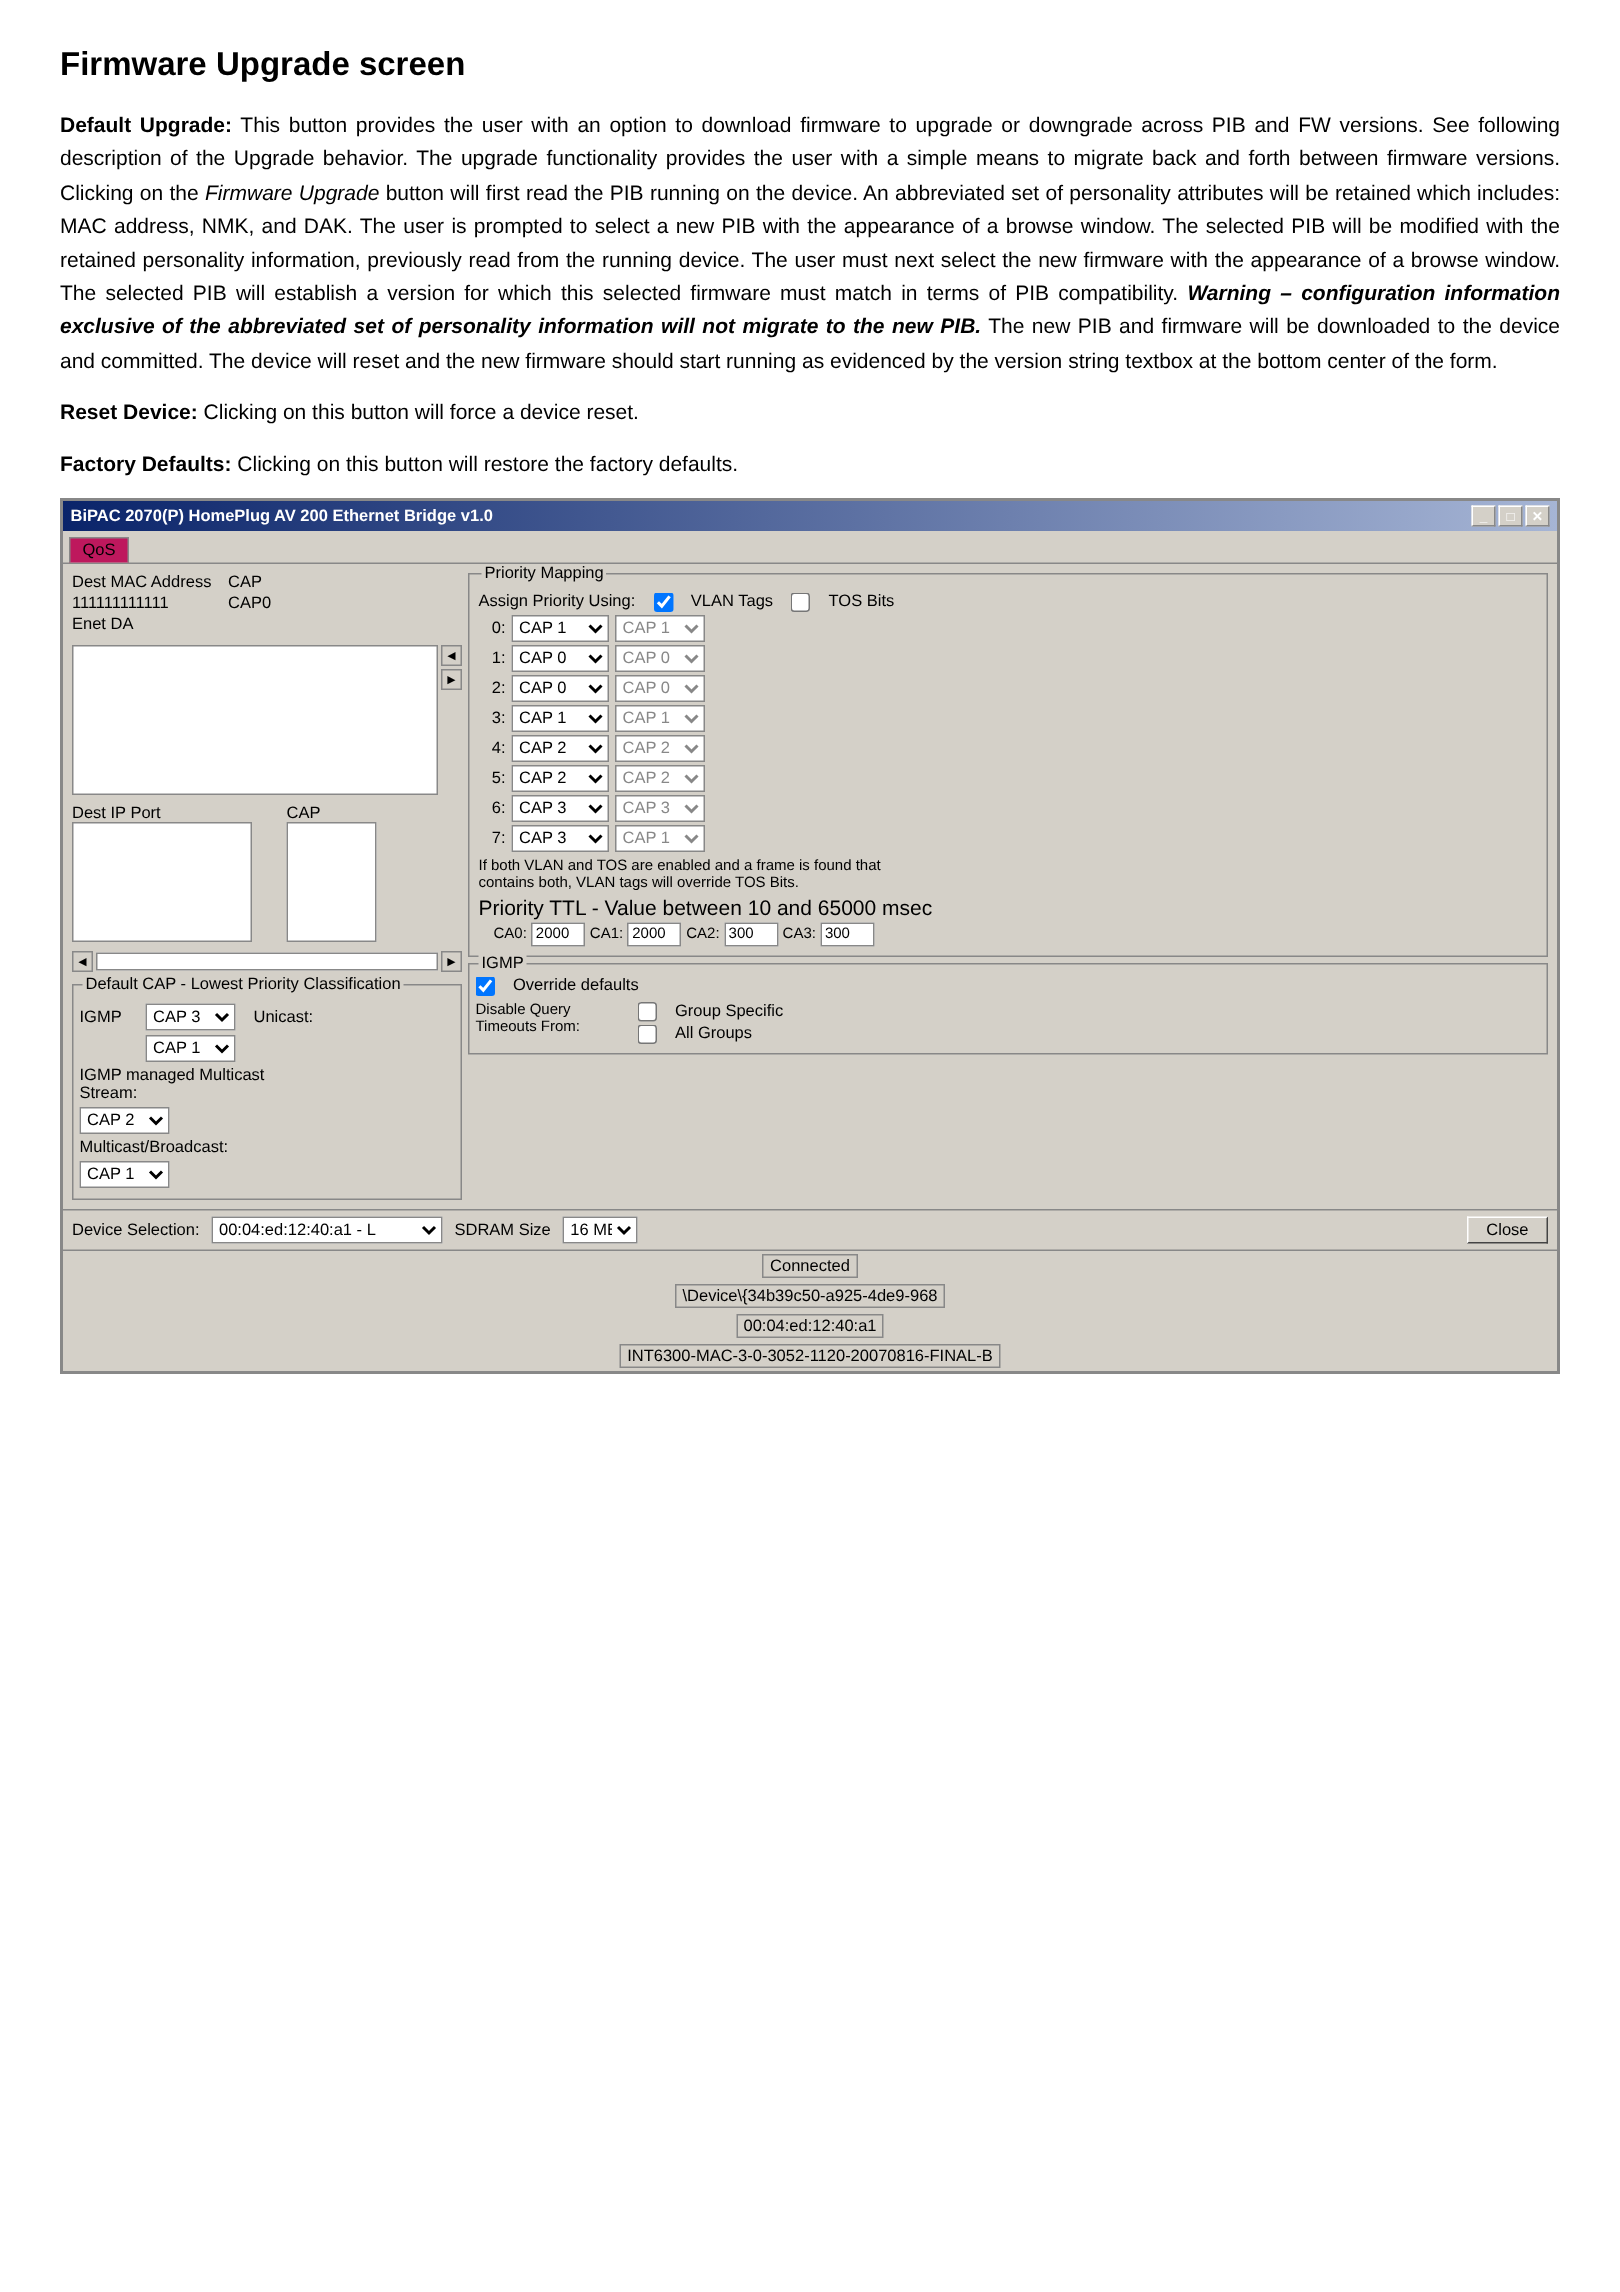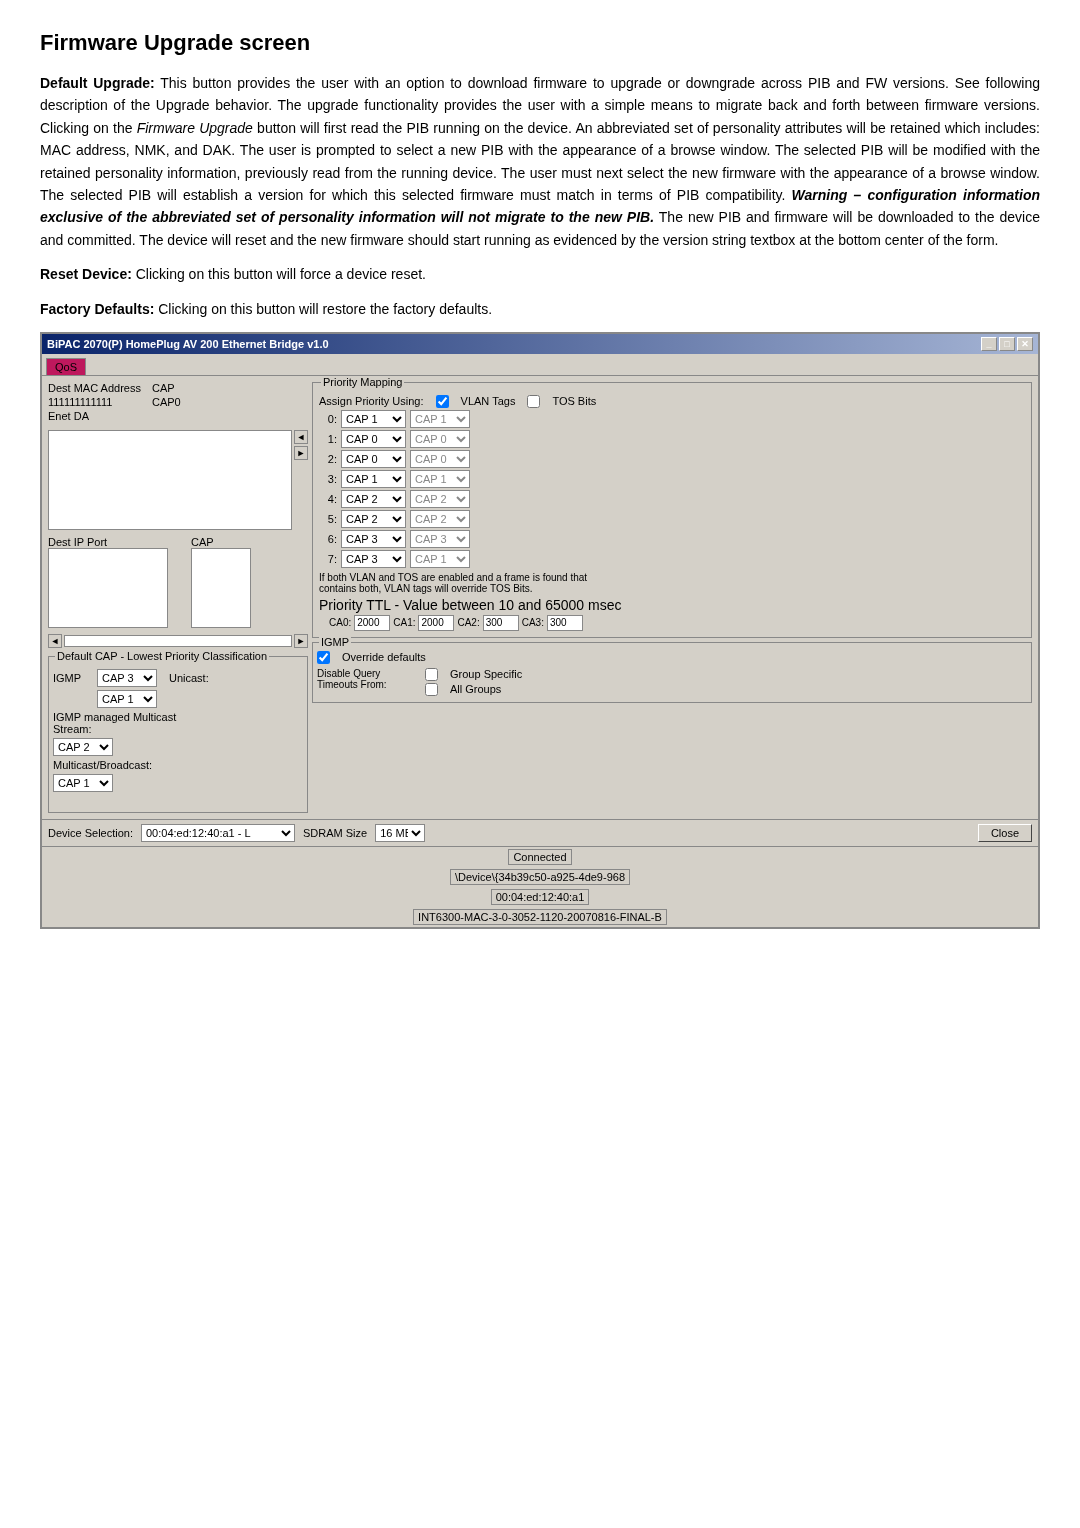--- a/index.html
+++ b/index.html
@@ -196,21 +196,21 @@
     .igmp-title {
       position: absolute;
       top: -7px;
       left: 6px;
       background: #d4d0c8;
       padding: 0 2px;
       font-size: 11px;
     }
     .default-cap-section {
       border: 1px solid #888;
-      padding: 6px 4px 17px 4px;
+      padding: 6px 4px 4px 4px;
       position: relative;
       margin-top: 4px;
     }
     .default-cap-title {
       position: absolute;
       top: -7px;
       left: 6px;
       background: #d4d0c8;
       padding: 0 2px;
       font-size: 11px;

